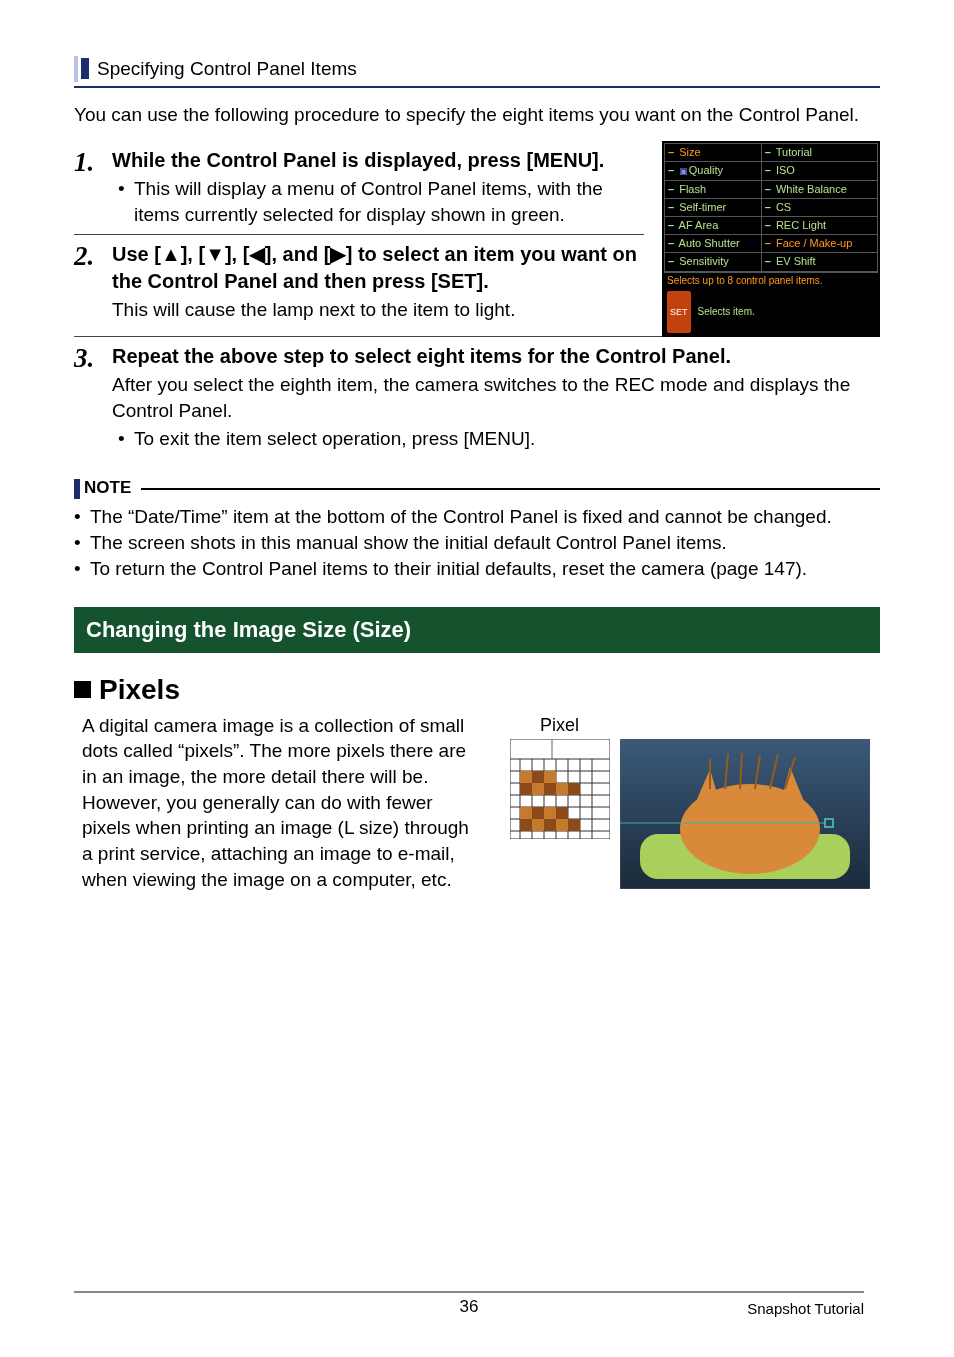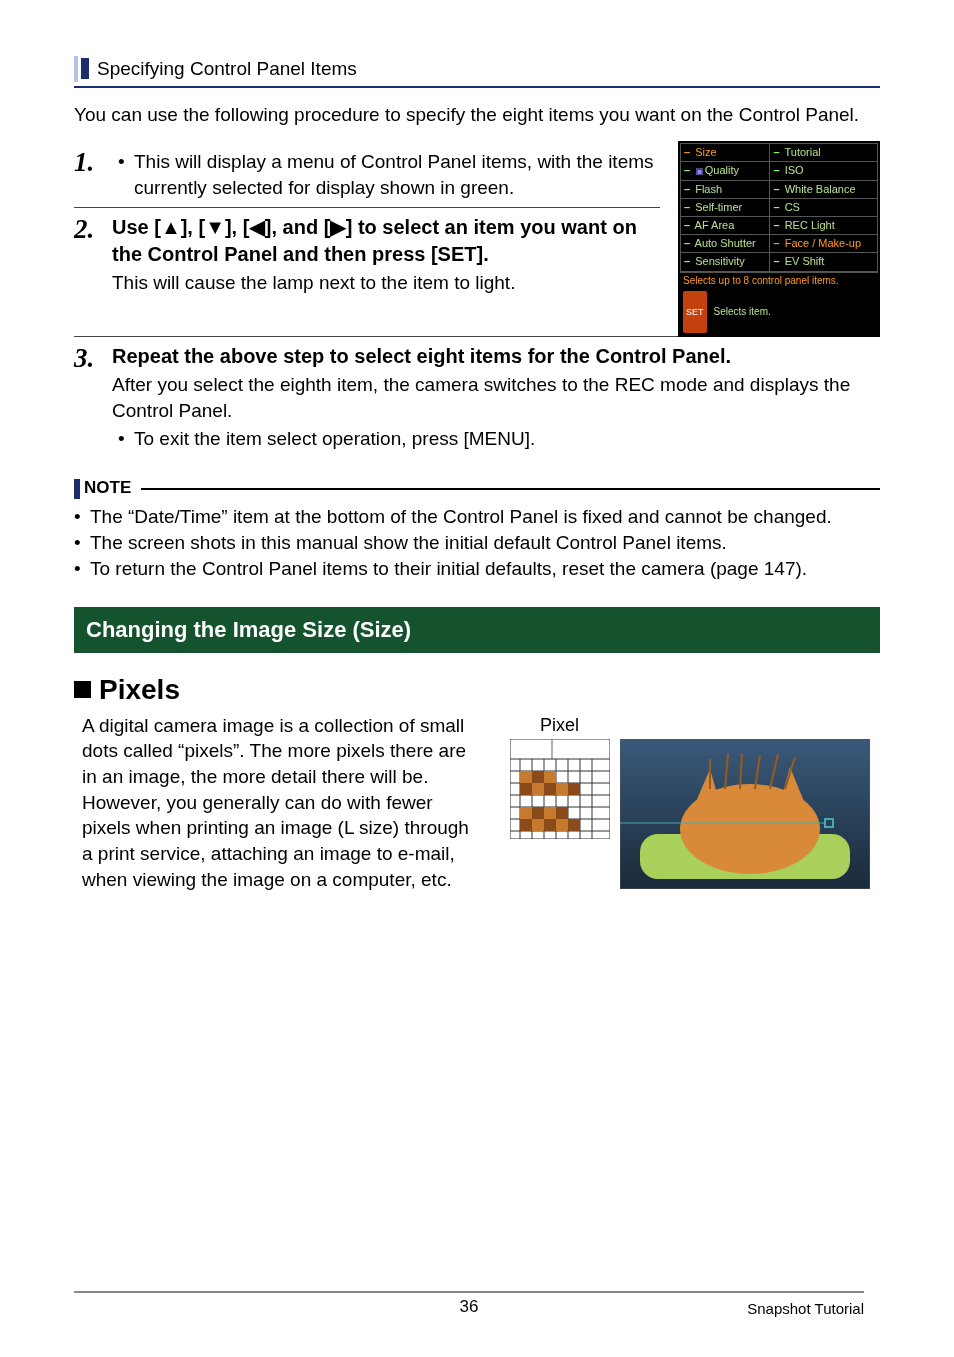--- a/index.html
+++ b/index.html
@@ -51,21 +51,21 @@
     line-height:1;
     min-width:28px;
     padding-top:2px;
   }
   .step-body { flex:1; }
   .step-title { font-weight:bold; font-size:20px; }
   .step-text { margin-top:2px; }
   .sub-bullet { display:flex; gap:6px; padding-left:6px; margin-top:2px;}
   .dot{min-width:10px;}
   .screenshot {
-    width:202px;
+    width:218px;
     background:#000;
     font-size:11px;
     color:#b8e08e;
     border:2px solid #000;
     line-height:1.2;
   }
   .screenshot table { width:100%; border-collapse:collapse; }
   .screenshot td {
     border:1px solid #555;
     padding:2px 3px;
@@ -127,20 +127,21 @@
   </span>
 </div>
 
 <div class="intro">You can use the following procedure to specify the eight items you want on the Control Panel.</div>
 
 <div class="step-area">
   <div class="steps-left">
     <div class="step">
       <div class="step-num">1.</div>
       <div class="step-body">
+        <div class="step-title">While the Control Panel is displayed, press [MENU].</div>
         <div class="sub-bullet">
           <span class="dot">•</span>
           <span>This will display a menu of Control Panel items, with the items currently selected for display shown in green.</span>
         </div>
       </div>
     </div>
     <div class="step">
       <div class="step-num">2.</div>
       <div class="step-body">
         <div class="step-title">

